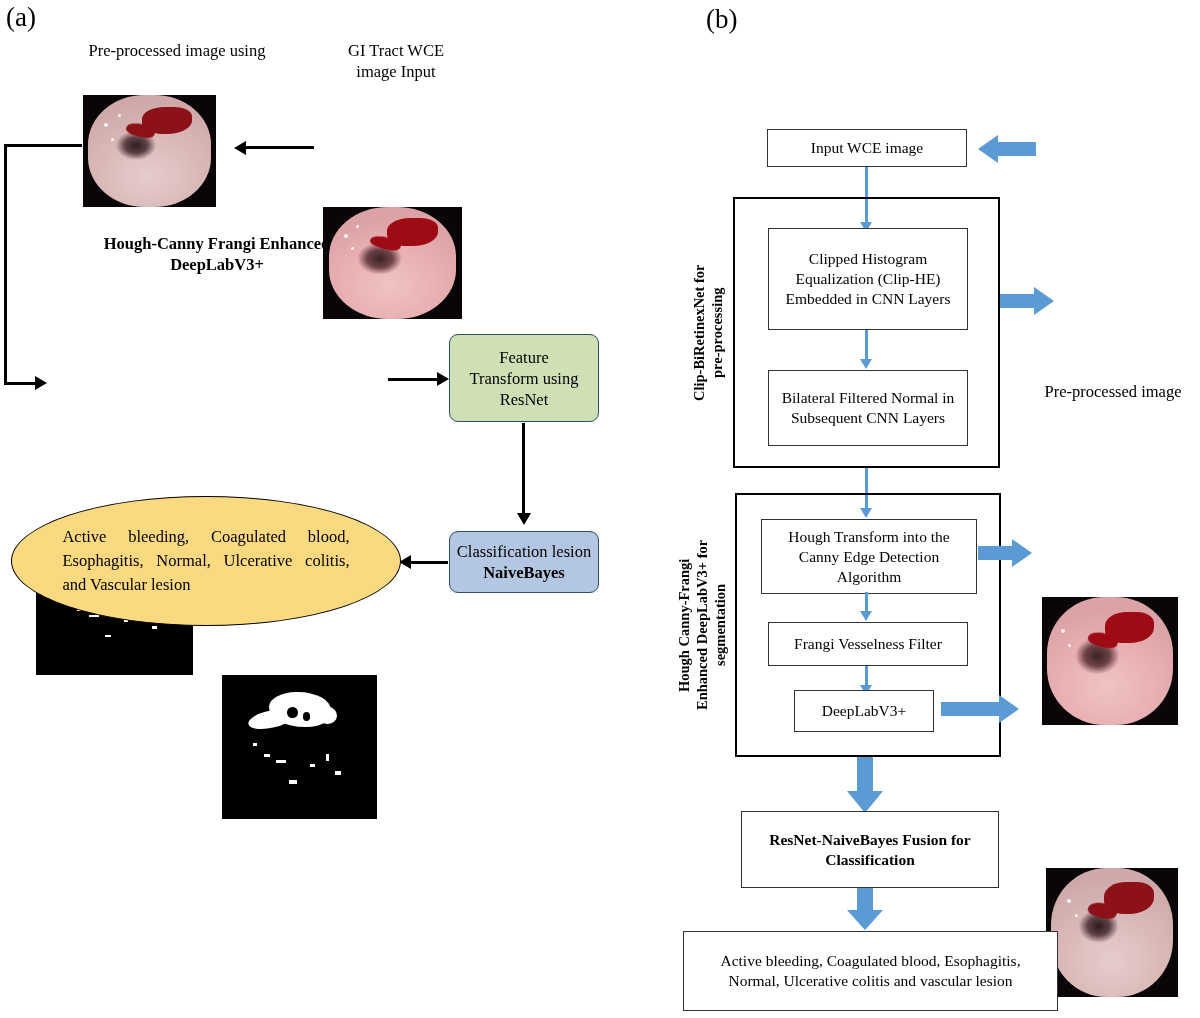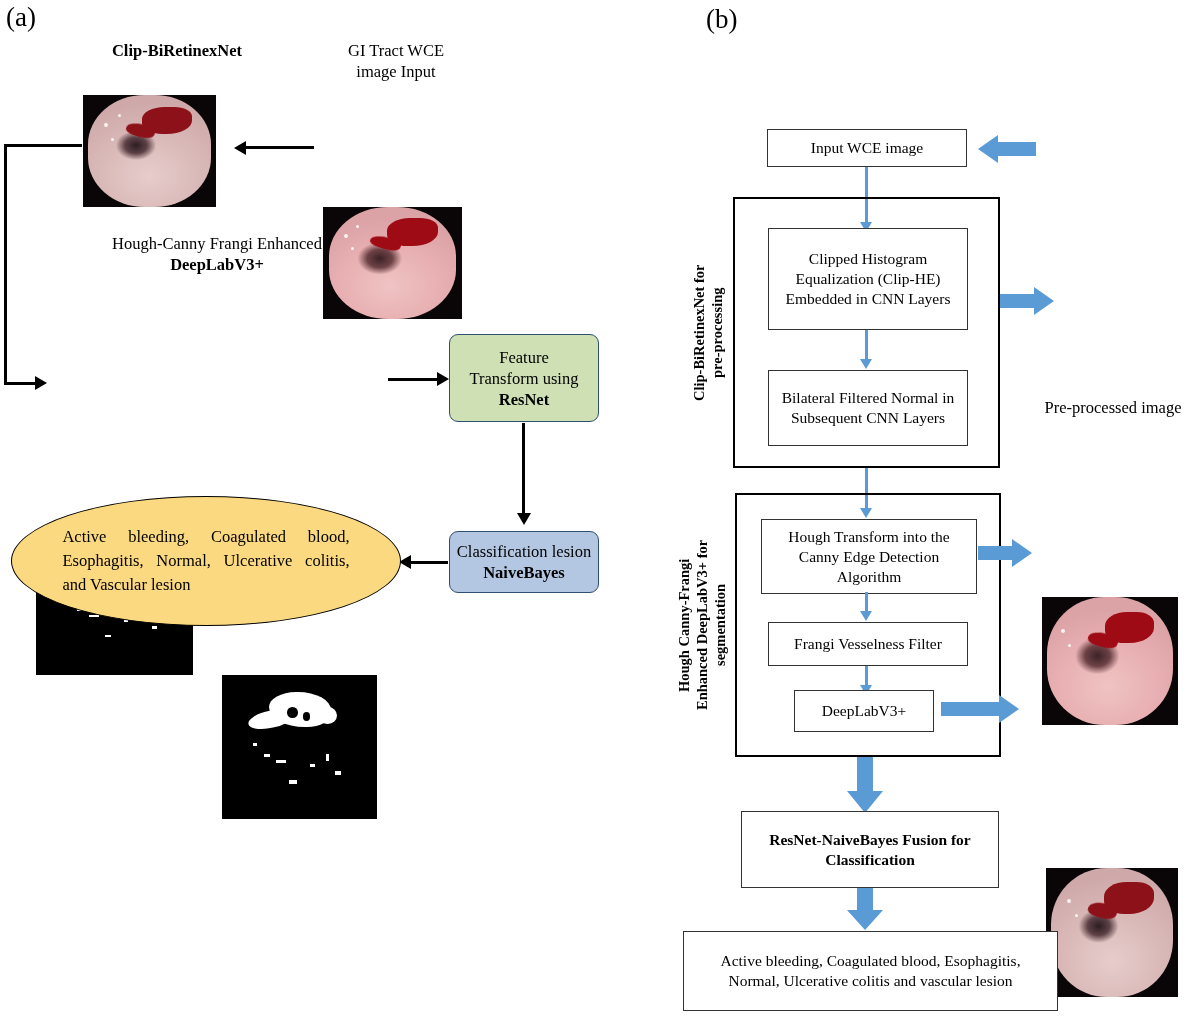--- a/index.html
+++ b/index.html
@@ -111,21 +111,21 @@
   
   .fat{position:absolute;}
   .fat svg{display:block;}
 </style>
 </head>
 <body>
 
 <div class="abs panel-label" style="left:6px;top:2px;">(a)</div>
 
 <div class="abs cap" style="left:42px;top:40px;width:270px;">
-  <div style="font-weight:bold;">Clip-BiRetinexNet</div>
+  <div>Pre-processed image using</div>
 </div>
 
 <div class="abs cap" style="left:316px;top:40px;width:160px;">
   <div>GI Tract WCE</div>
   <div>image Input</div>
 </div>
 
 <div class="abs endo pre" style="left:83px;top:95px;width:133px;height:112px;">
   <div class="disc"></div>
   <div class="blood" style="left:44%;top:11%;width:38%;height:24%;border-radius:45% 35% 50% 40%;"></div>
@@ -146,21 +146,21 @@
 
 <div class="abs aline" style="left:246px;top:146px;width:68px;height:3px;"></div>
 <div class="abs ahead left" style="left:234px;top:141px;"></div>
 
 <div class="abs aline" style="left:4px;top:144px;width:78px;height:2.5px;"></div>
 <div class="abs aline" style="left:4px;top:144px;width:2.5px;height:240px;"></div>
 <div class="abs aline" style="left:4px;top:382px;width:32px;height:2.5px;"></div>
 <div class="abs ahead right" style="left:35px;top:376px;"></div>
 
 <div class="abs cap" style="left:32px;top:233px;width:370px;">
-  <div style="font-weight:normal;">Hough-Canny Frangi Enhanced</div>
+  <div style="font-weight:bold;">Hough-Canny Frangi Enhanced</div>
   <div style="font-weight:bold;">DeepLabV3+</div>
 </div>
 
 <div class="abs mask" style="left:36px;top:307px;width:157px;height:144px;">
   <div class="outline" style="left:26%;top:13%;width:46%;height:26%;border-radius:44% 56% 38% 62%;"></div>
   <div class="outline" style="left:32%;top:20%;width:19%;height:15%;border-radius:50%;"></div>
   <div class="outline" style="left:50%;top:24%;width:14%;height:12%;border-radius:50%;"></div>
   <div class="outline" style="left:13%;top:26%;width:30%;height:13%;border-radius:60% 40% 50% 50%;transform:rotate(-8deg);"></div>
   <div class="outline" style="left:57%;top:15%;width:18%;height:17%;border-radius:40% 60% 55% 45%;"></div>
   <div class="bit" style="left:20%;top:47%;width:3px;height:3px;"></div>
@@ -188,21 +188,21 @@
   <div class="bit" style="left:43%;top:73%;width:8px;height:4px;"></div>
 </div>
 
 <div class="abs aline" style="left:388px;top:378px;width:50px;height:2.5px;"></div>
 <div class="abs ahead right" style="left:437px;top:372px;"></div>
 
 <div class="abs rbox" style="left:449px;top:334px;width:150px;height:88px;background:#cfe0b4;border:1.6px solid #2e4f6e;">
   <div>
     <div>Feature</div>
     <div>Transform using</div>
-    <div style="font-weight:bold;text-align:center;">ResNet</div>
+    <div style="font-weight:normal;text-align:center;">ResNet</div>
   </div>
 </div>
 
 <div class="abs aline" style="left:522px;top:423px;width:2.5px;height:92px;"></div>
 <div class="abs ahead down" style="left:517px;top:513px;"></div>
 
 <div class="abs rbox" style="left:449px;top:531px;width:150px;height:62px;background:#b4c7e2;border:1.6px solid #2e4f6e;">
   <div>
     <div>Classification lesion</div>
     <div style="font-weight:bold;">NaiveBayes</div>
@@ -262,21 +262,21 @@
 </div>
 
 <div class="abs endo pre" style="left:1046px;top:228px;width:132px;height:129px;">
   <div class="disc"></div>
   <div class="blood" style="left:44%;top:11%;width:38%;height:25%;border-radius:45% 35% 50% 40%;"></div>
   <div class="blood" style="left:32%;top:27%;width:22%;height:12%;border-radius:60% 20% 50% 30%;transform:rotate(18deg);"></div>
   <div class="spec" style="left:16%;top:24%;width:4px;height:4px;"></div>
   <div class="spec" style="left:22%;top:36%;width:3px;height:3px;"></div>
 </div>
 
-<div class="abs cap" style="left:1028px;top:381px;width:170px;margin-top:16px;">Pre-processed image</div>
+<div class="abs cap" style="left:1028px;top:381px;width:170px;">Pre-processed image</div>
 
 <div class="abs bline" style="left:865px;top:468px;width:2.5px;height:44px;"></div>
 <div class="abs bhead down" style="left:860px;top:508px;"></div>
 
 <div class="abs group" style="left:735px;top:493px;width:266px;height:264px;"></div>
 
 <div class="abs vlabel" style="left:672px;top:493px;width:60px;height:264px;display:flex;align-items:center;justify-content:center;">Hough Canny-Frangi
 Enhanced DeepLabV3+ for
 segmentation</div>
 

